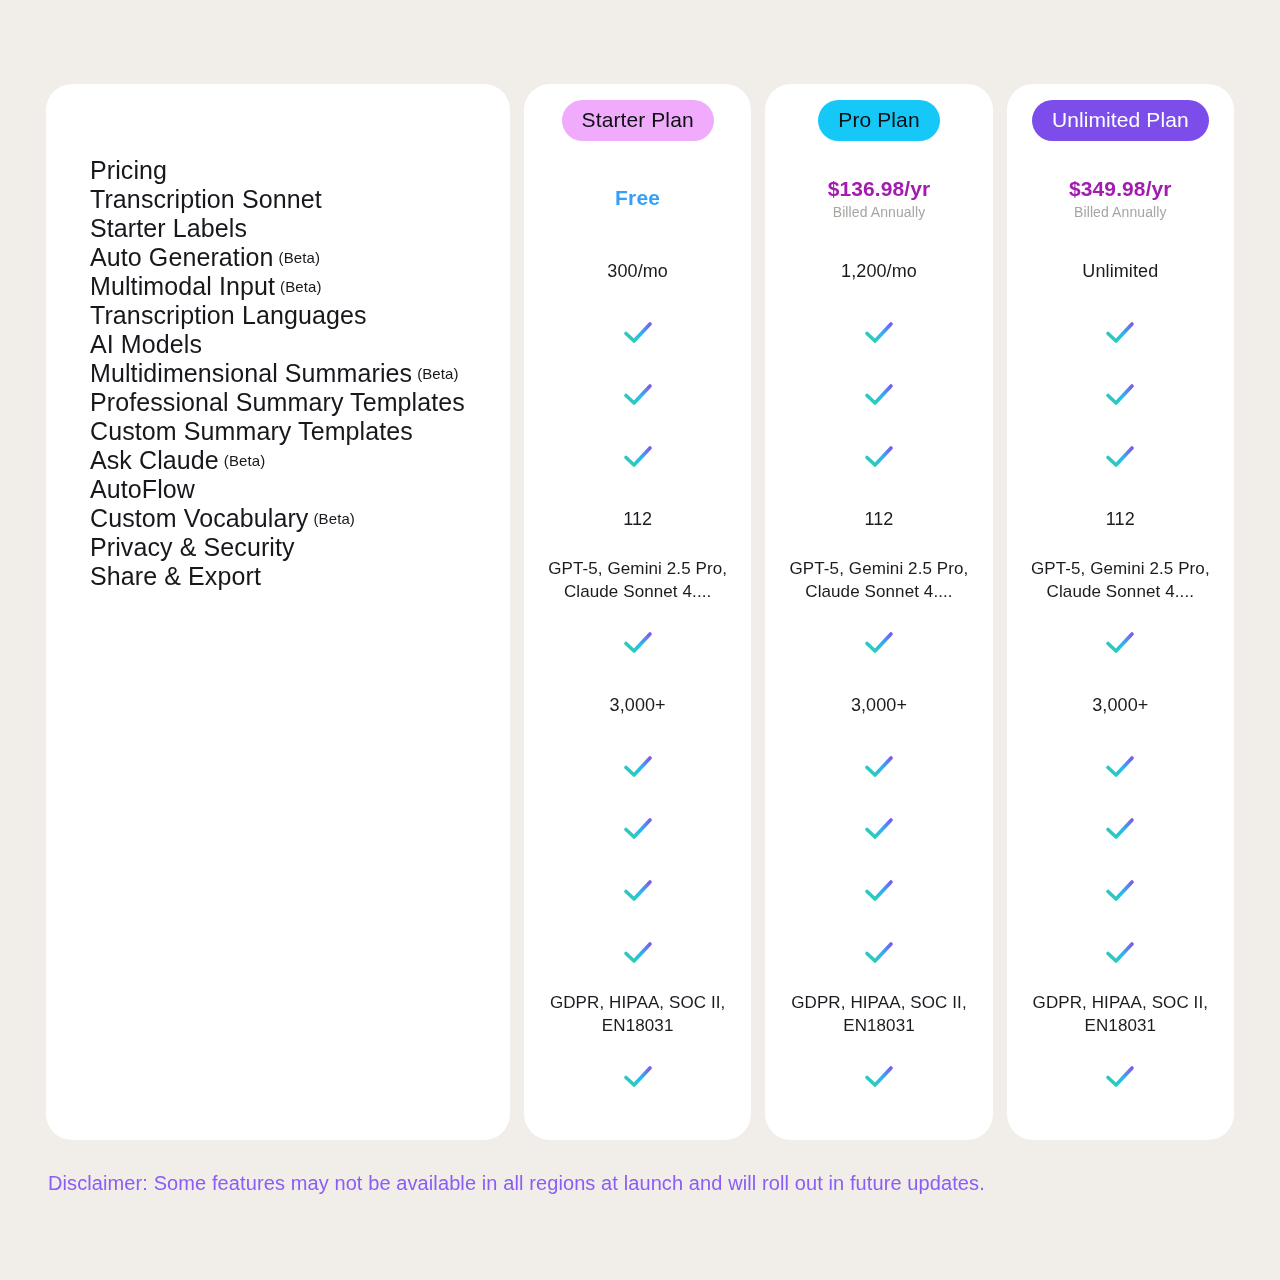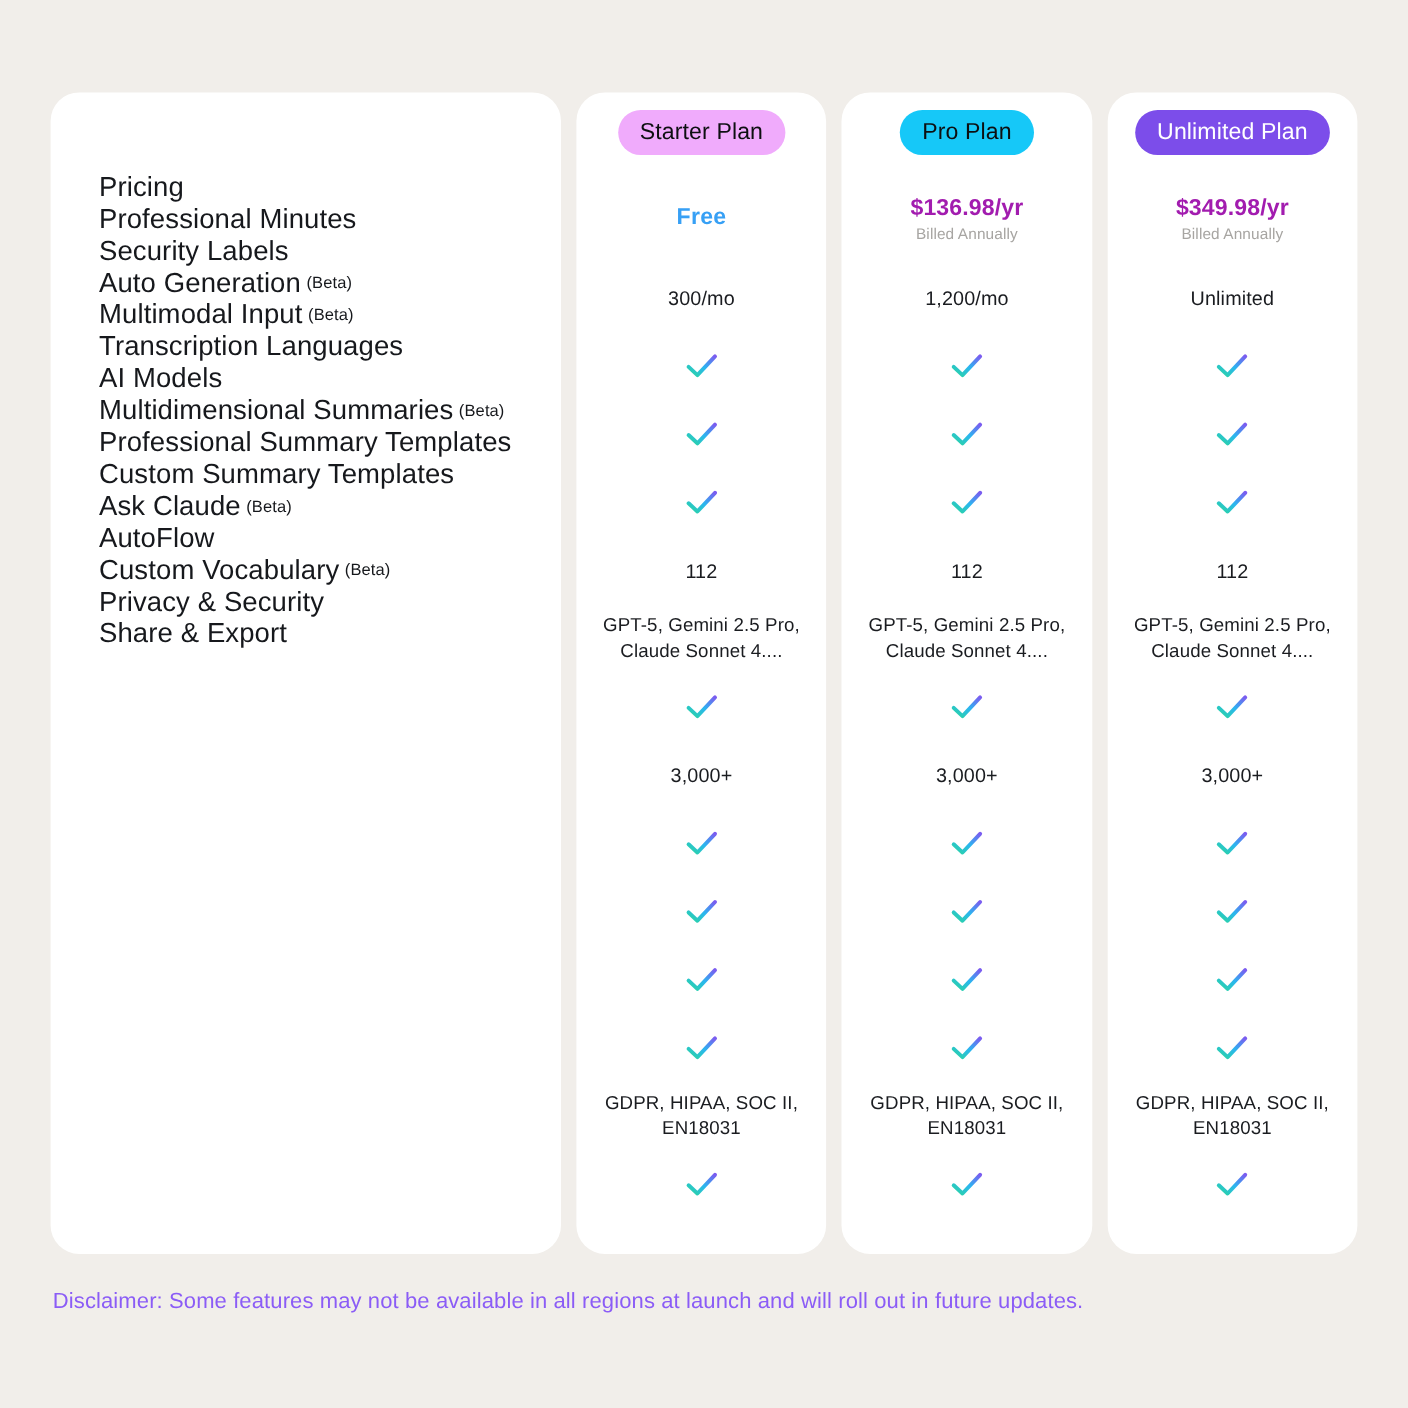--- a/index.html
+++ b/index.html
@@ -168,24 +168,24 @@
 
   <div class="table-wrap">
 
     <div class="card card-features">
       <div class="hdr"></div>
       <div id="feature-rows">
           <div class="row row-label h-pricing">
             <span class="feat-text">Pricing</span>
           </div>
           <div class="row row-label h-std">
-            <span class="feat-text">Professional Minutes</span>
-          </div>
-          <div class="row row-label h-std">
-            <span class="feat-text">Security Labels</span>
+            <span class="feat-text">Transcription Sonnet</span>
+          </div>
+          <div class="row row-label h-std">
+            <span class="feat-text">Starter Labels</span>
           </div>
           <div class="row row-label h-std">
             <span class="feat-text">Auto Generation</span>
             <span class="beta">(Beta)</span>
           </div>
           <div class="row row-label h-std">
             <span class="feat-text">Multimodal Input</span>
             <span class="beta">(Beta)</span>
           </div>
           <div class="row row-label h-std">

